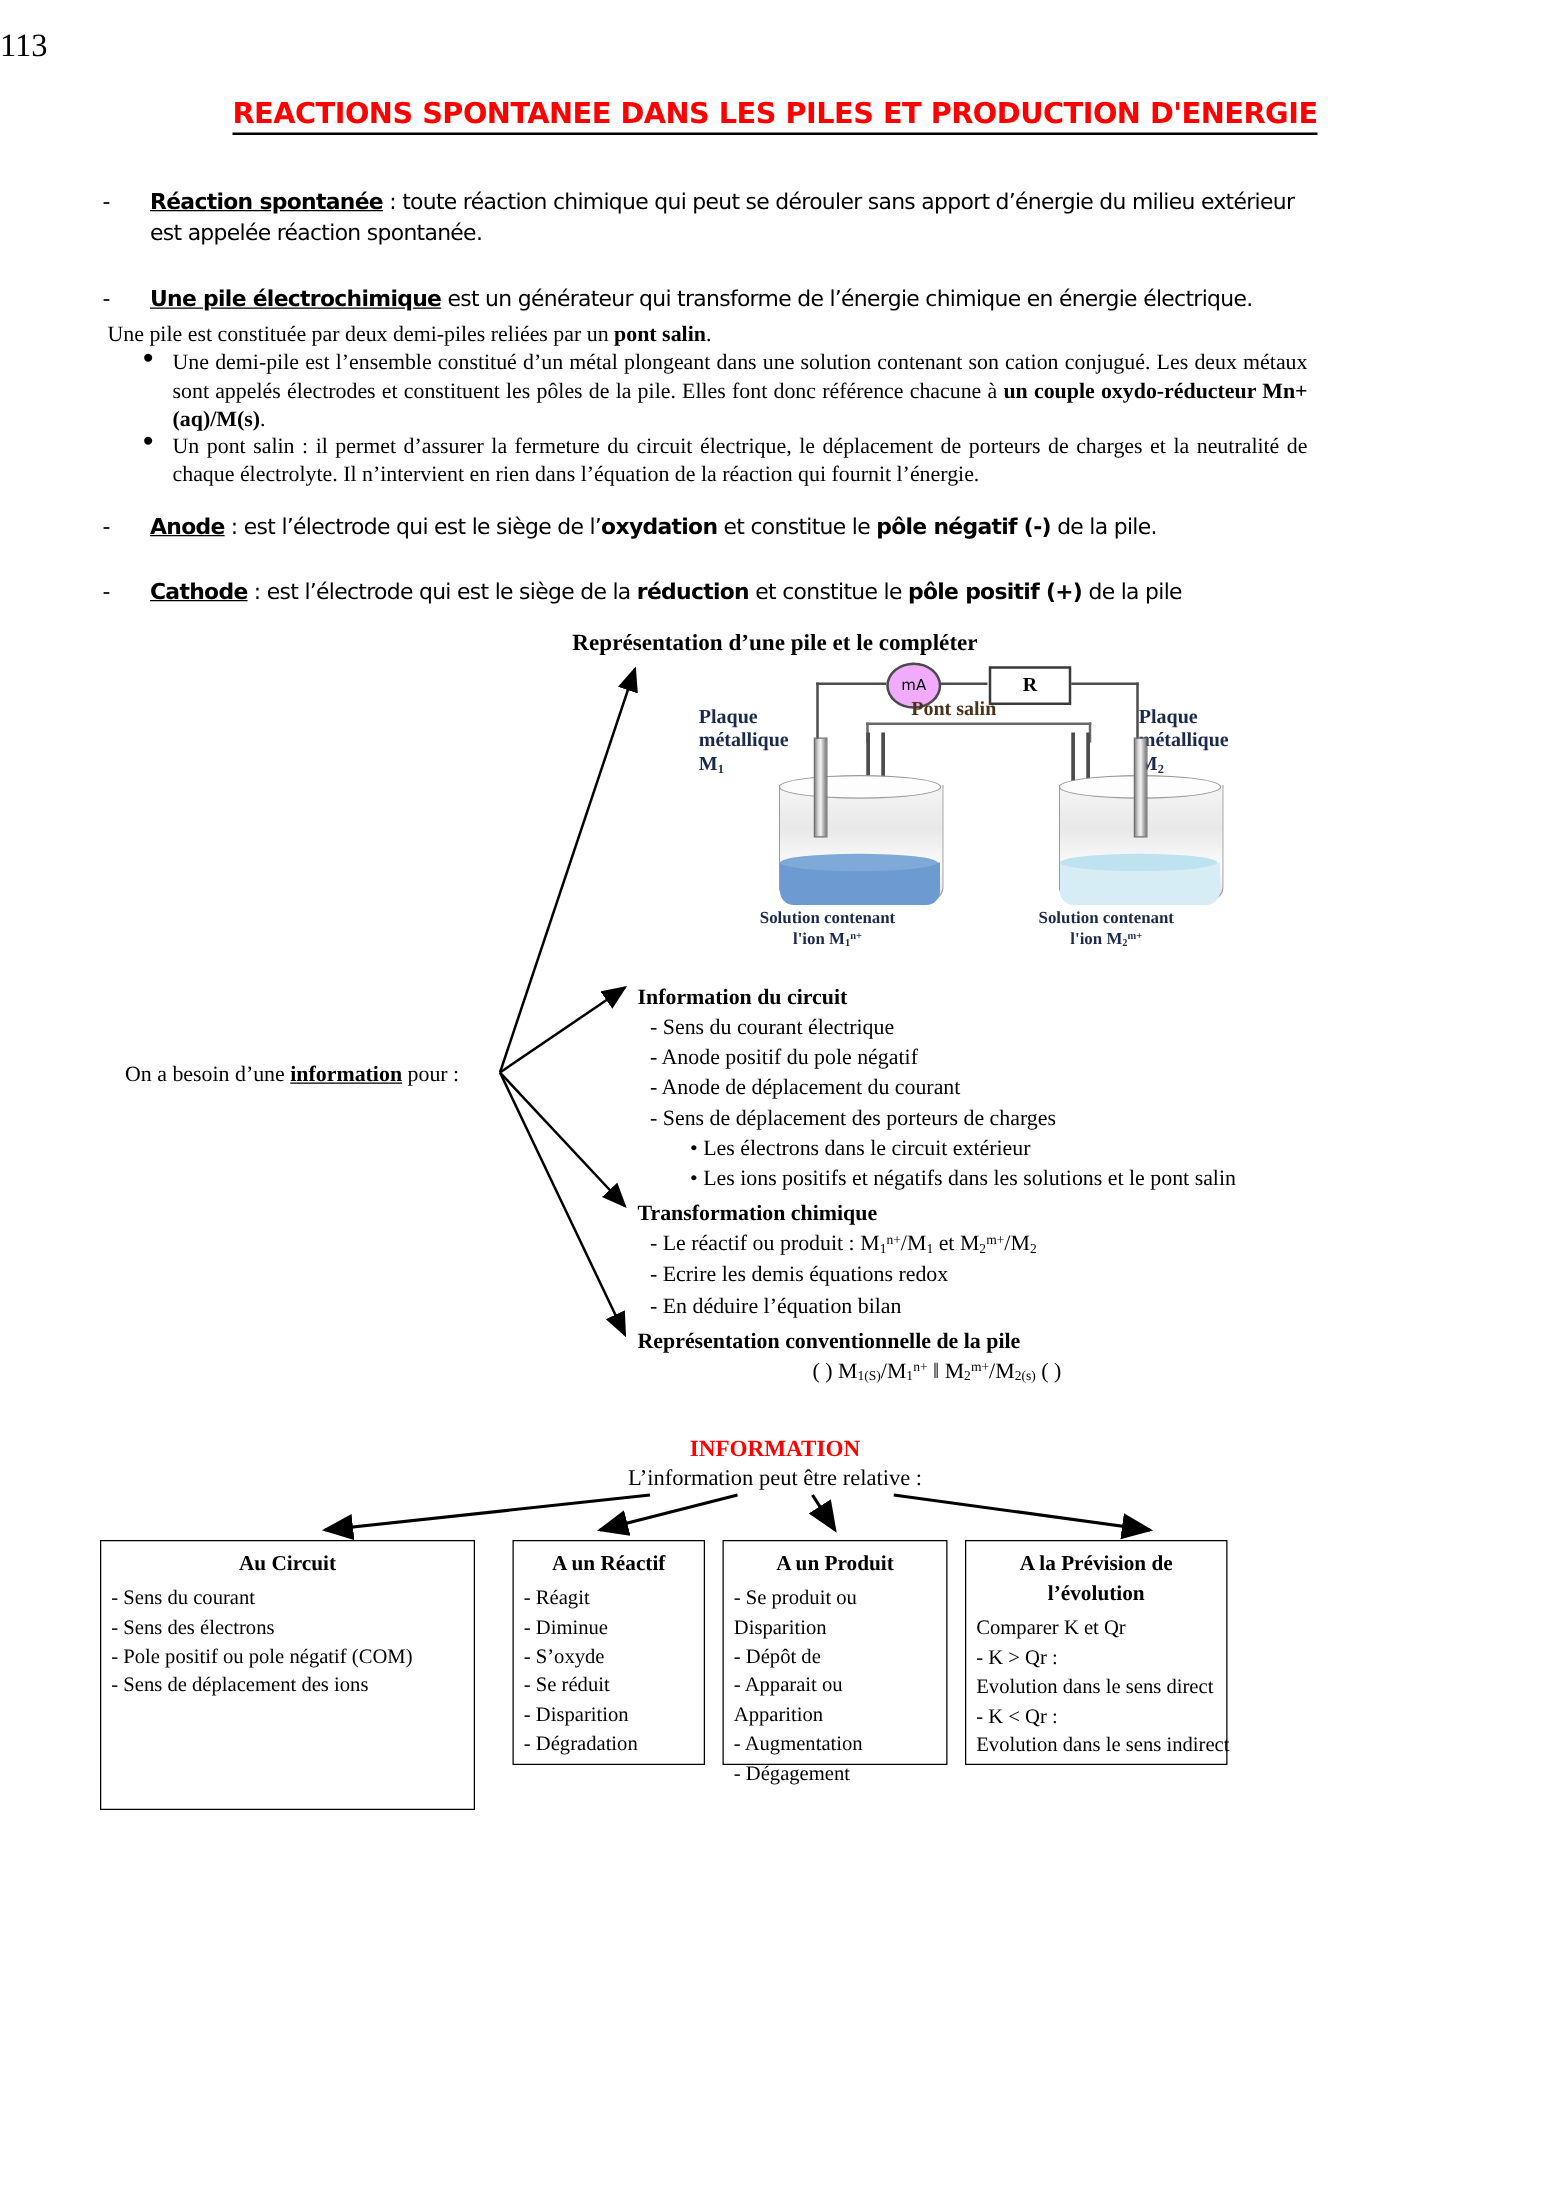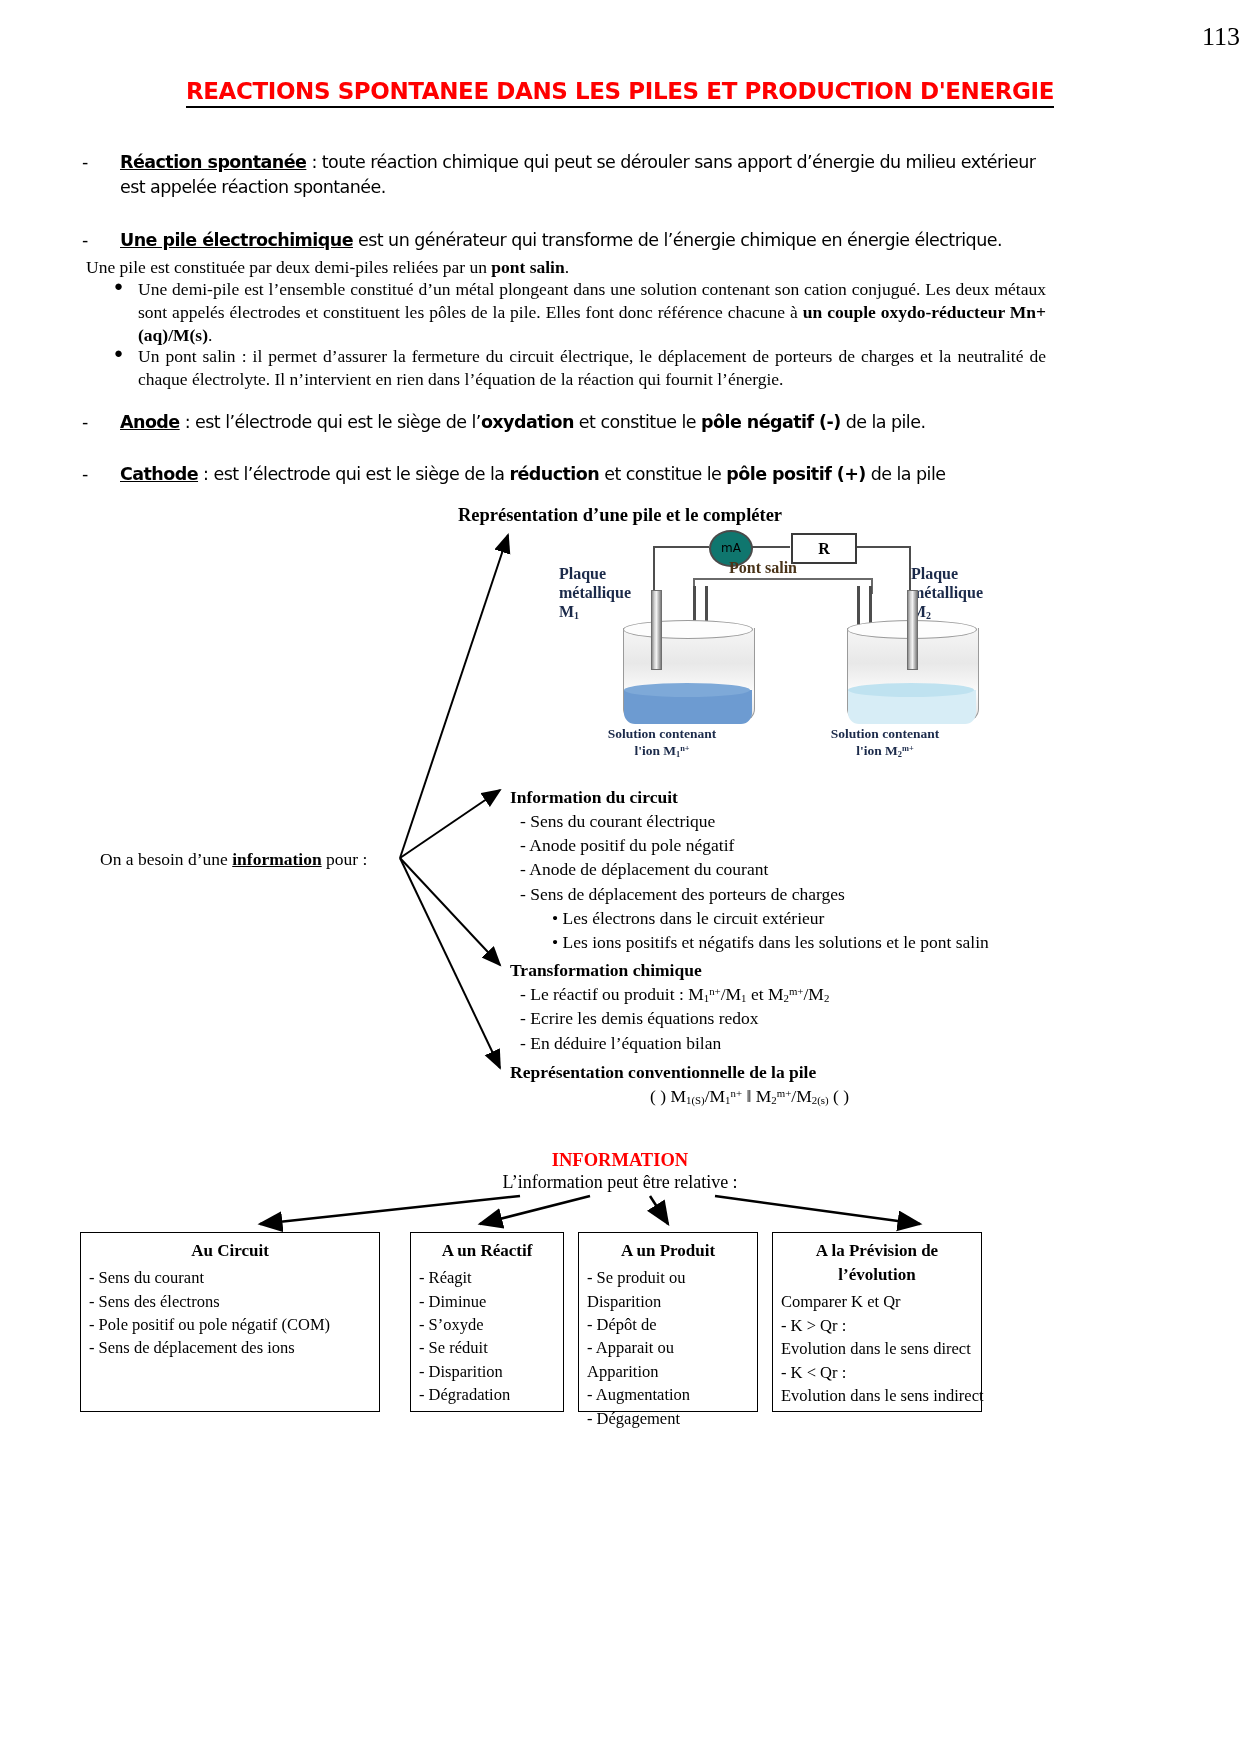--- a/index.html
+++ b/index.html
@@ -12,21 +12,21 @@
     overflow:hidden;
   }
   .page{position:relative;width:1240px;height:1754px;}
   .b{font-weight:bold;}
   .u{text-decoration:underline;}
   sub{font-size:.62em;vertical-align:-.22em;}
   sup{font-size:.62em;vertical-align:.45em;}
 
   
   #page-number{
-    position:absolute;top:22px;left:0;width:1240px;text-align:right;
+    position:absolute;top:22px;left:0;width:1240px;text-align:left;
     font-size:26px;font-family:"Liberation Serif",serif;
   }
   #doc-title{
     position:absolute;top:78px;left:0;width:1240px;text-align:center;
     color:#ff0000;font-weight:bold;font-size:23px;
     font-family:"DejaVu Sans",sans-serif;
     letter-spacing:-0.4px;
   }
   #doc-title span{border-bottom:2px solid #000000;padding-bottom:2px;}
 
@@ -76,21 +76,21 @@
     position:absolute;left:1px;width:126px;height:14px;border-radius:50%;
   }
   .electrode{
     position:absolute;width:9px;
     background:linear-gradient(to right,#8d8d8d 0%,#d8d8d8 30%,#f2f2f2 50%,#bdbdbd 72%,#7d7d7d 100%);
     border:1px solid #6e6e6e;
   }
   .salt-tube{position:absolute;border:2px solid #6a6a6a;}
   .meter{
     position:absolute;width:40px;height:33px;border:2px solid #4a4a4a;border-radius:50%;
-    font-size:12px;text-align:center;line-height:33px;background:#0f766e;
+    font-size:12px;text-align:center;line-height:33px;background:#f0abfc;
     font-family:"DejaVu Sans",sans-serif;
   }
   .resistor{
     position:absolute;width:62px;height:27px;border:2px solid #3a3a3a;background:#fff;
     text-align:center;font-weight:bold;font-size:16px;line-height:27px;
     font-family:"Liberation Serif",serif;
   }
   .fig-label{
     position:absolute;font-size:16px;line-height:1.2;text-align:left;
     font-family:"Liberation Serif",serif;color:#1b2a4a;font-weight:bold;
@@ -258,21 +258,21 @@
   </div>
 
   <div class="flow-text" style="left:510px;top:1060px;">
     <div class="flow-head">Représentation conventionnelle de la pile</div>
     <div style="padding-left:140px;"><span>( ) M</span><sub>1(S)</sub><span>/M</span><sub>1</sub><sup>n+</sup><span> ‖ M</span><sub>2</sub><sup>m+</sup><span>/M</span><sub>2(s)</sub><span> ( )</span></div>
   </div>
 
   <div id="info-title">INFORMATION</div>
   <div id="info-sub">L’information peut être relative :</div>
 
-  <div class="info-box" style="left:80px;top:1232px;width:300px;height:180px;">
+  <div class="info-box" style="left:80px;top:1232px;width:300px;height:216px;">
     <span class="bt">Au Circuit</span>
     <ul>
       <li>- Sens du courant</li>
       <li>- Sens des électrons</li>
       <li>- Pole positif ou pole négatif (COM)</li>
       <li>- Sens de déplacement des ions</li>
     </ul>
   </div>
 
   <div class="info-box" style="left:410px;top:1232px;width:154px;height:180px;">

